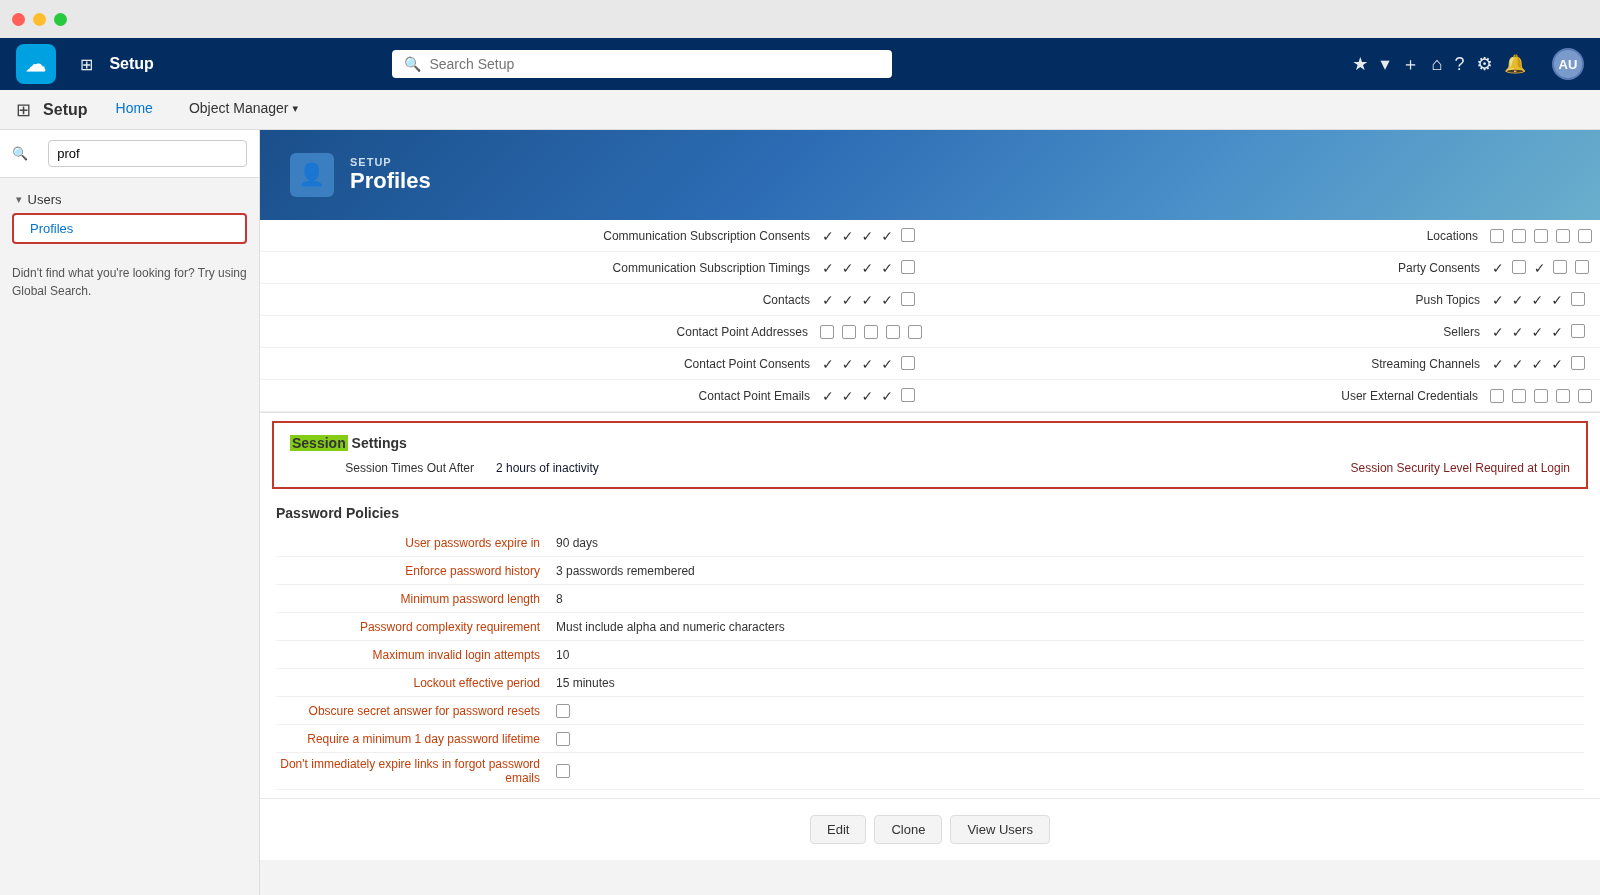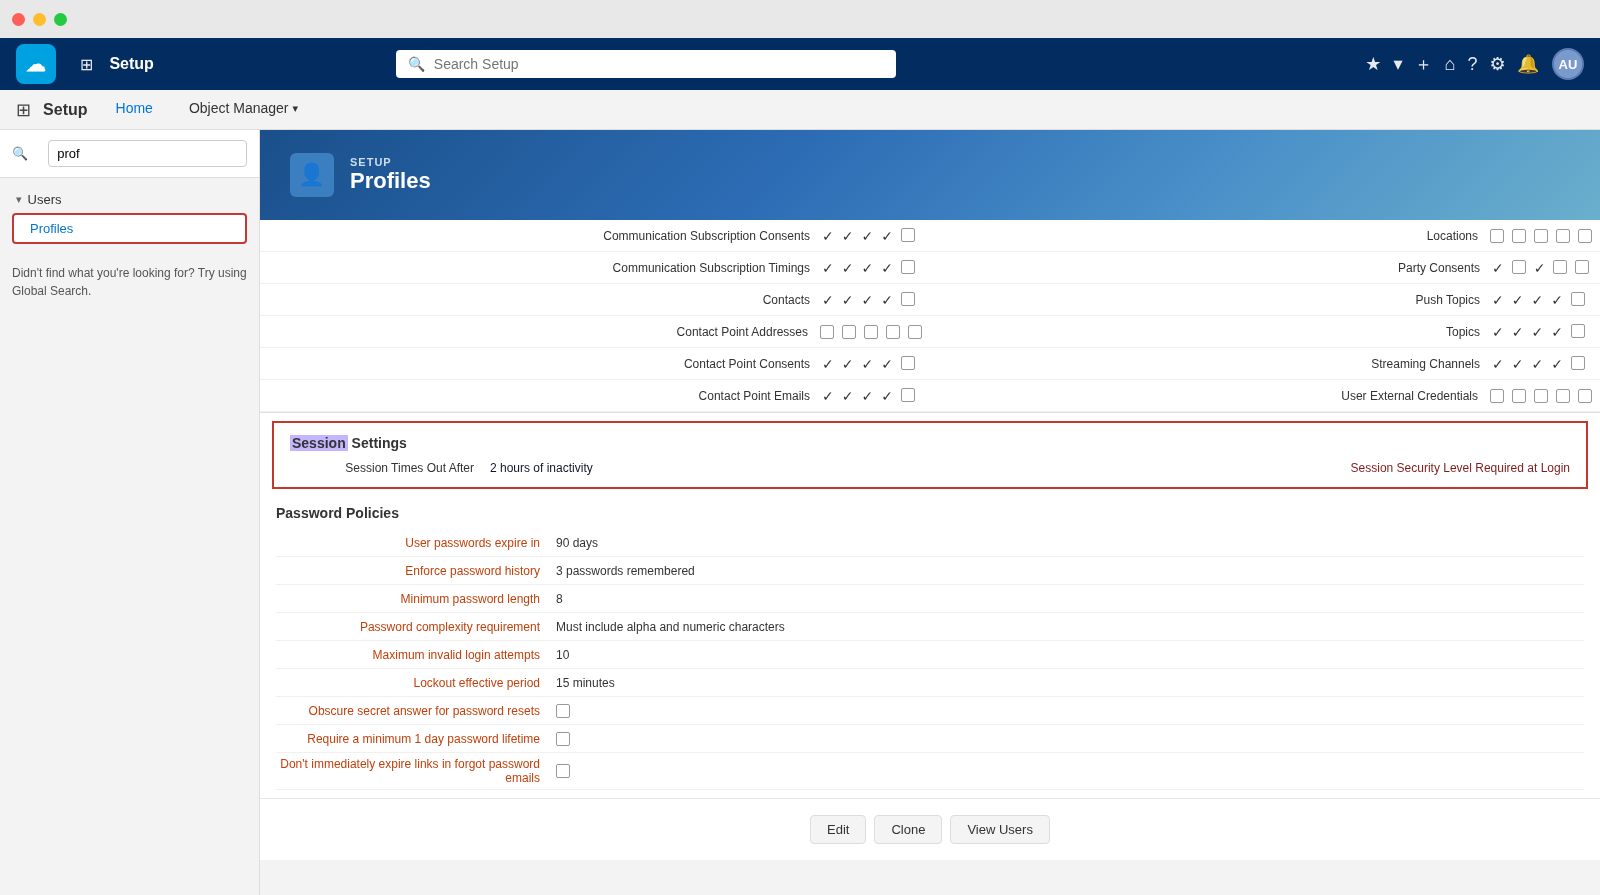--- a/index.html
+++ b/index.html
@@ -62,20 +62,21 @@
       cursor: pointer;
       opacity: 0.9;
     }
     .avatar {
       width: 32px; height: 32px;
       border-radius: 50%;
       background: #7b9acc;
       display: flex; align-items: center; justify-content: center;
       color: white; font-size: 13px; font-weight: bold;
       border: 2px solid #5a7ab5;
+      margin-left: 13px;
     }
 
     
     .subnav {
       height: 40px;
       background: #f3f3f3;
       border-bottom: 1px solid #ddd;
       display: flex;
       align-items: center;
       padding: 0 16px;
@@ -264,20 +265,21 @@
     .session-title {
       font-size: 14px;
       font-weight: 600;
       color: #333;
       margin-bottom: 10px;
     }
     .session-row {
       display: flex;
       align-items: center;
       font-size: 12px;
+      gap: 6px;
     }
     .session-label {
       flex: 0 0 200px;
       text-align: right;
       padding-right: 16px;
       color: #333;
     }
     .session-value {
       color: #0f172a;
     }
@@ -514,21 +516,21 @@
             <div class="label">Push Topics</div>
             <div class="checks">
               <span class="checkmark">✓</span>
               <span class="checkmark">✓</span>
               <span class="checkmark">✓</span>
               <span class="checkmark">✓</span>
               <span class="checkbox-empty"></span>
             </div>
           </div>
           <div class="perm-row-item">
-            <div class="label">Topics</div>
+            <div class="label">Sellers</div>
             <div class="checks">
               <span class="checkmark">✓</span>
               <span class="checkmark">✓</span>
               <span class="checkmark">✓</span>
               <span class="checkmark">✓</span>
               <span class="checkbox-empty"></span>
             </div>
           </div>
           <div class="perm-row-item">
             <div class="label">Streaming Channels</div>
@@ -548,21 +550,21 @@
               <span class="checkbox-empty"></span>
               <span class="checkbox-empty"></span>
               <span class="checkbox-empty"></span>
             </div>
           </div>
         </div>
       </div>
 
       <div class="session-box">
         <div class="session-title">
-          <span style="background:#c4b5fd;padding:0 2px;">Session</span><span> Settings</span>
+          <span style="background:#84cc16;padding:0 2px;">Session</span><span> Settings</span>
         </div>
         <div class="session-row">
           <div class="session-label">Session Times Out After</div>
           <div class="session-value">2 hours of inactivity</div>
           <div class="session-right">Session Security Level Required at Login</div>
         </div>
       </div>
 
       <div class="policies-section">
         <div class="policies-title">Password Policies</div>

